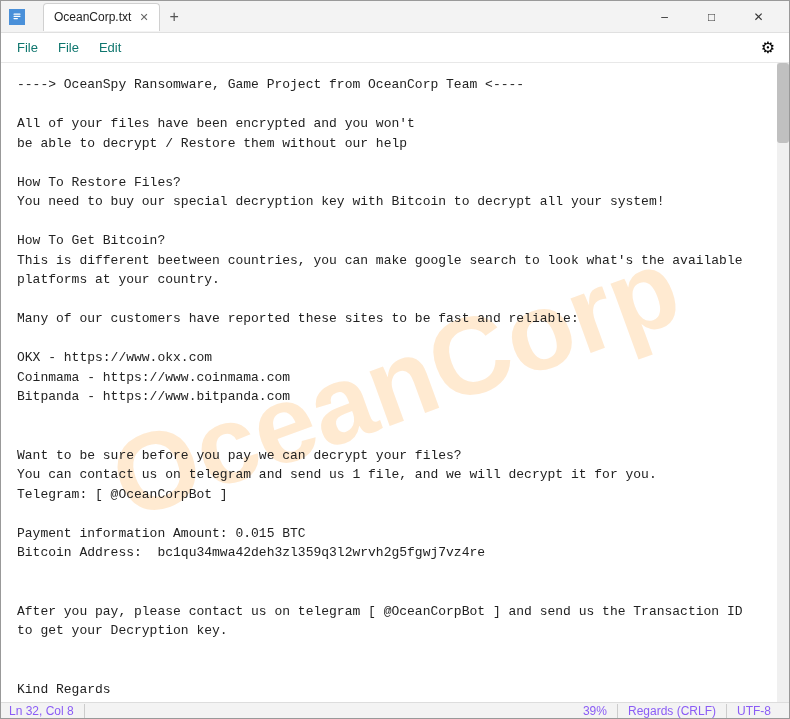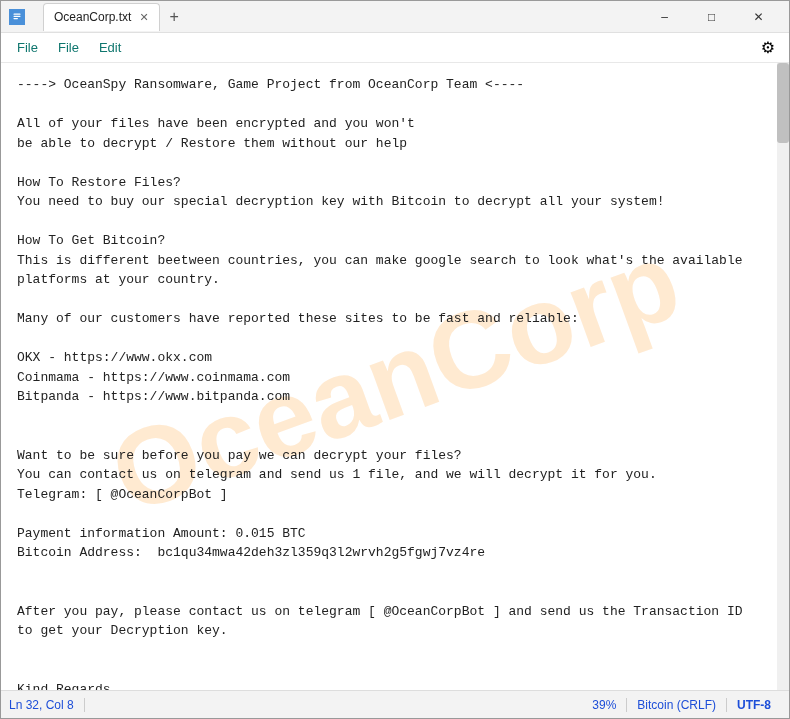--- a/index.html
+++ b/index.html
@@ -148,36 +148,36 @@
       pointer-events: none;
       user-select: none;
       white-space: nowrap;
       z-index: 0;
       font-family: Arial, sans-serif;
     }
     
     .status-bar {
       display: flex;
       align-items: center;
-      height: 28px;
+      height: 16px;
       background: #f3f3f3;
       border-top: 1px solid #ddd;
       padding: 0 8px;
       font-size: 12px;
-      color: #1d4ed8;
+      color: #8b5cf6;
       flex-shrink: 0;
     }
     .status-section {
       display: flex;
       align-items: center;
       padding: 0 10px;
       border-right: 1px solid #ccc;
     }
     .status-section:first-child { padding-left: 0; }
-    .status-section:last-child { border-right: none; font-weight: bold; }
+    .status-section:last-child { border-right: none; }
     .status-spacer { flex: 1; }
     .scrollbar-track {
       position: absolute;
       right: 0;
       top: 0;
       bottom: 0;
       width: 12px;
       background: #f0f0f0;
     }
     .scrollbar-thumb {
@@ -263,16 +263,16 @@
 dwShark</div>
     <div class="scrollbar-track">
       <div class="scrollbar-thumb"></div>
     </div>
   </div>
 
   <div class="status-bar">
     <span class="status-section">Ln 32, Col 8</span>
     <span class="status-spacer"></span>
     <span class="status-section">39%</span>
-    <span class="status-section">Bitcoin (CRLF)</span>
+    <span class="status-section">Regards (CRLF)</span>
     <span class="status-section">UTF-8</span>
   </div>
 </div>
 
 </body></html>

